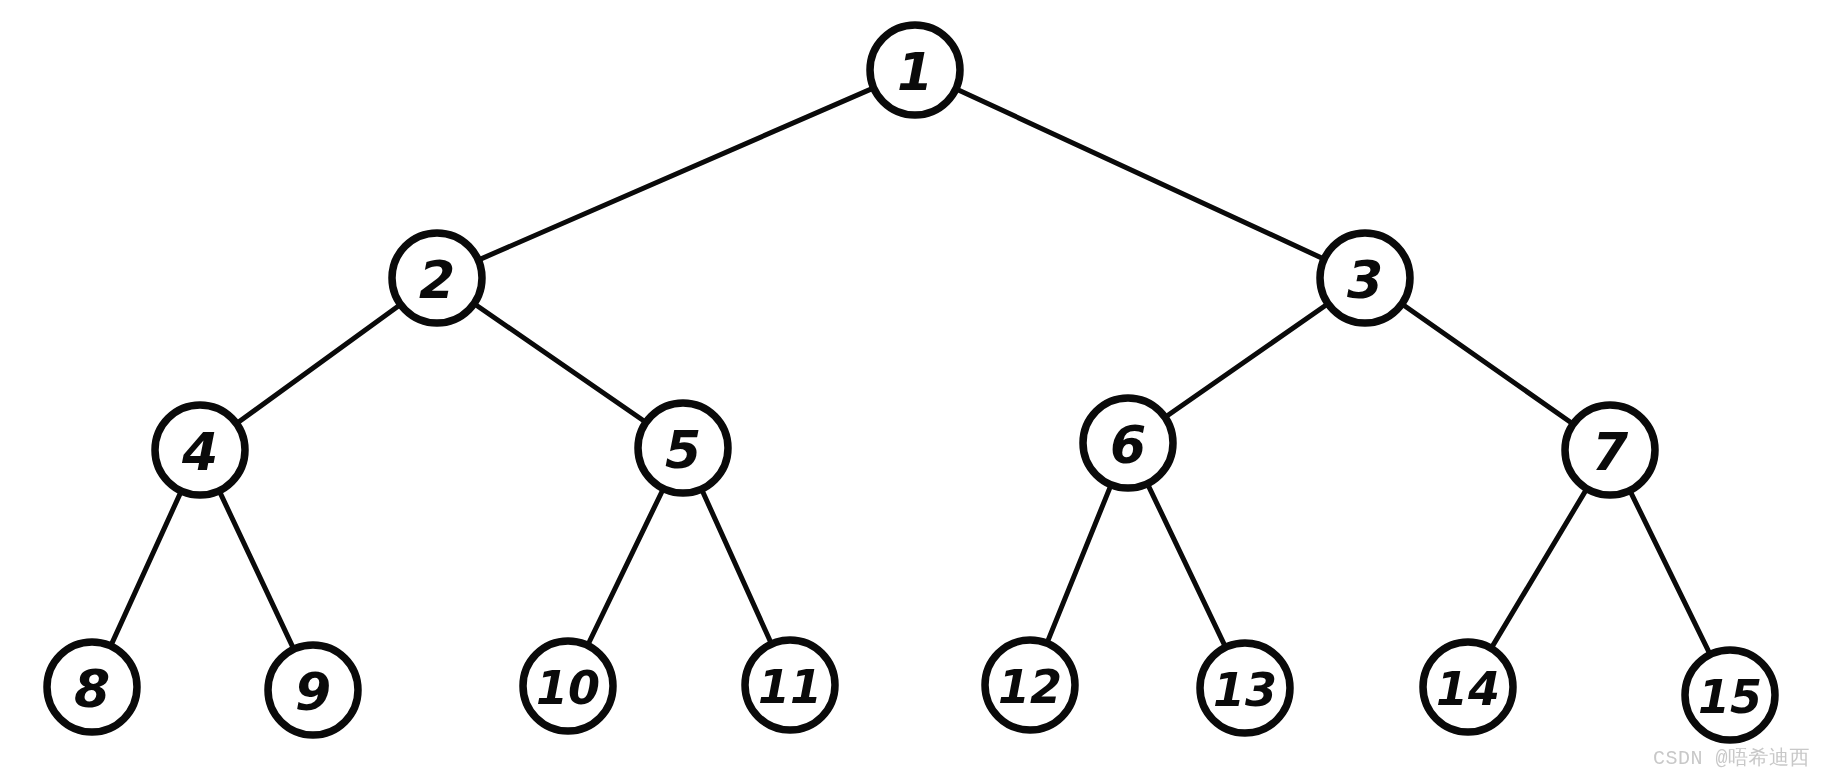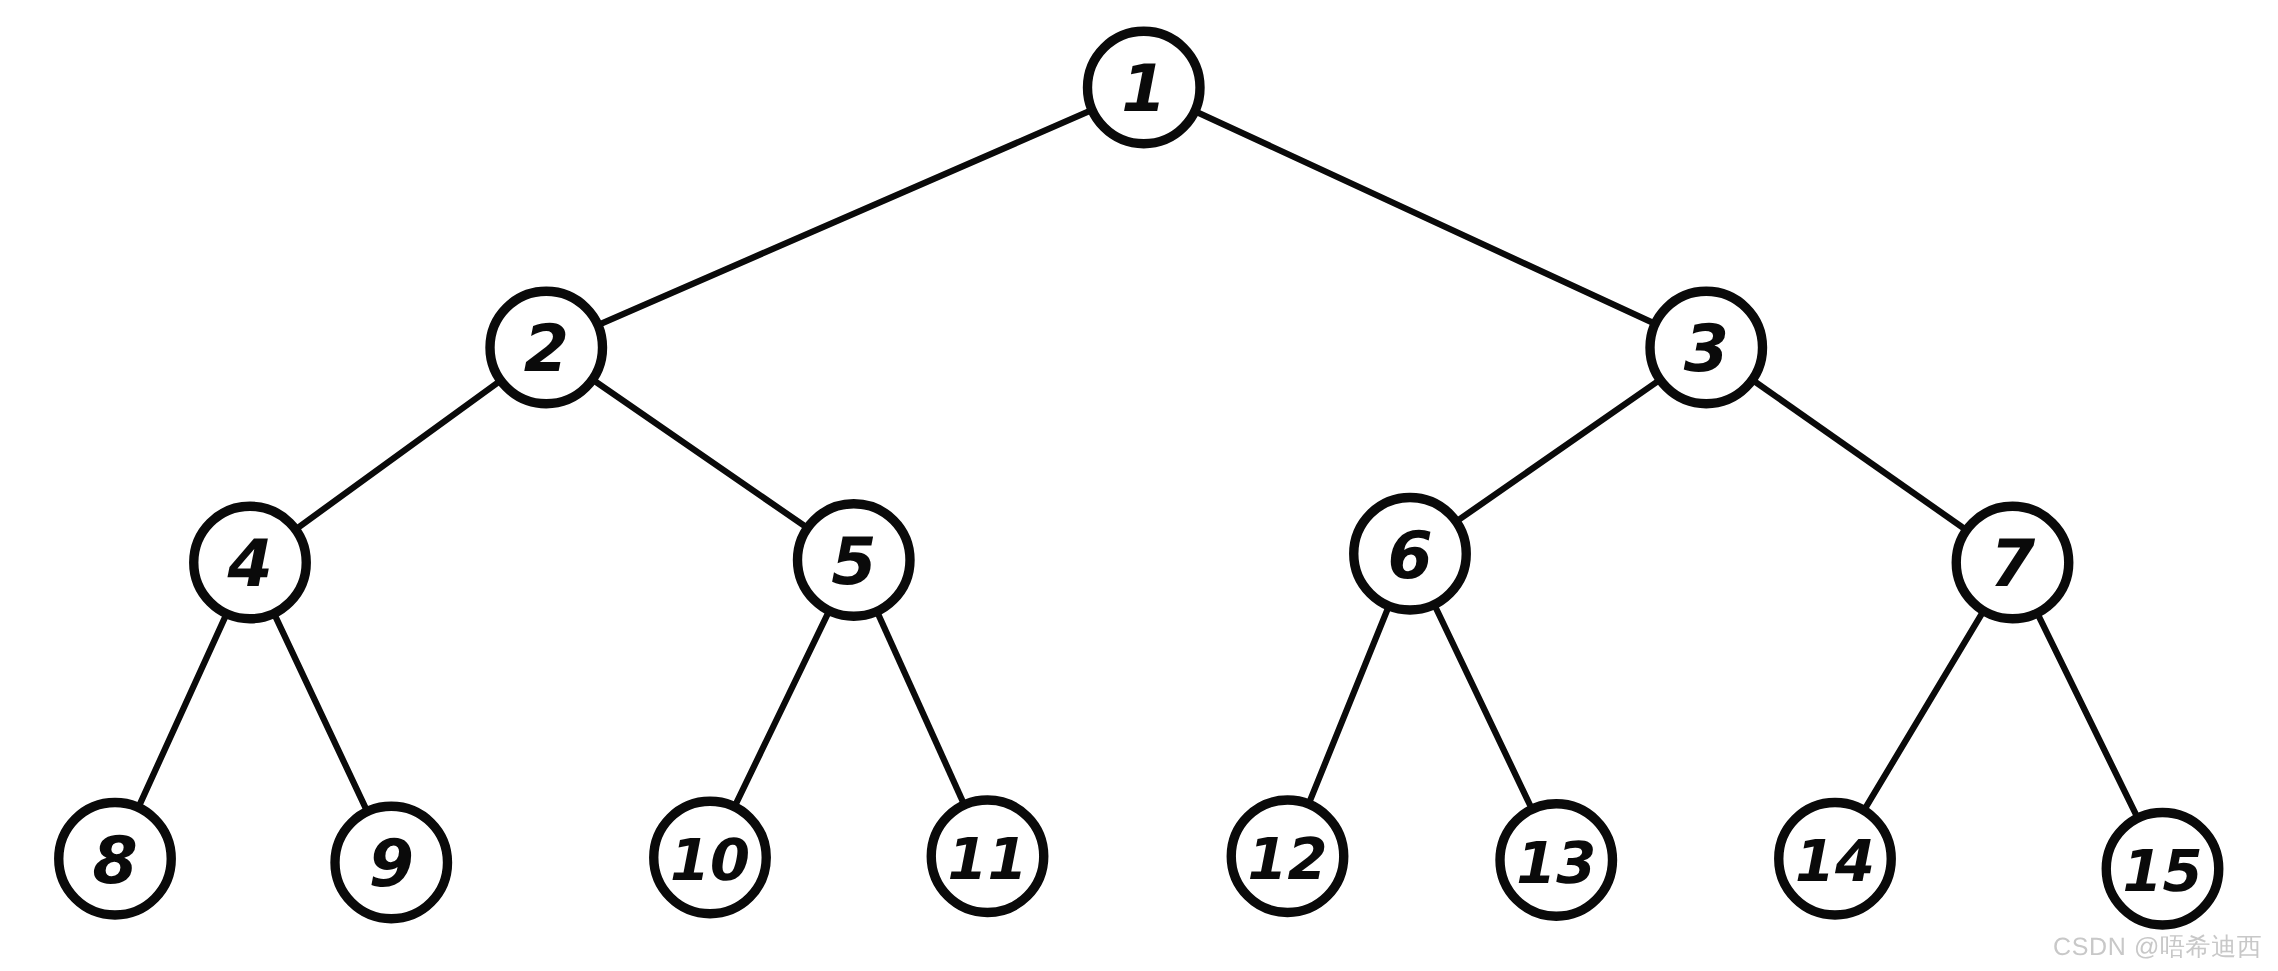--- a/index.html
+++ b/index.html
@@ -43,21 +43,21 @@
     fill: #0a0a0a;
     text-anchor: middle;
     dominant-baseline: central;
   }
   .watermark {
     position: absolute;
     right: 12px;
     bottom: 6px;
     color: #c8c8c8;
     font-size: 20px;
-    font-family: Liberation Sans, sans-serif;
+    font-family: Liberation Mono, monospace;
     letter-spacing: 0.5px;
     white-space: nowrap;
     user-select: none;
   }
 </style>
 </head>
 <body>
 
 <div id="canvas-wrap">
   <svg id="tree-svg" viewBox="0 0 1822 777">

